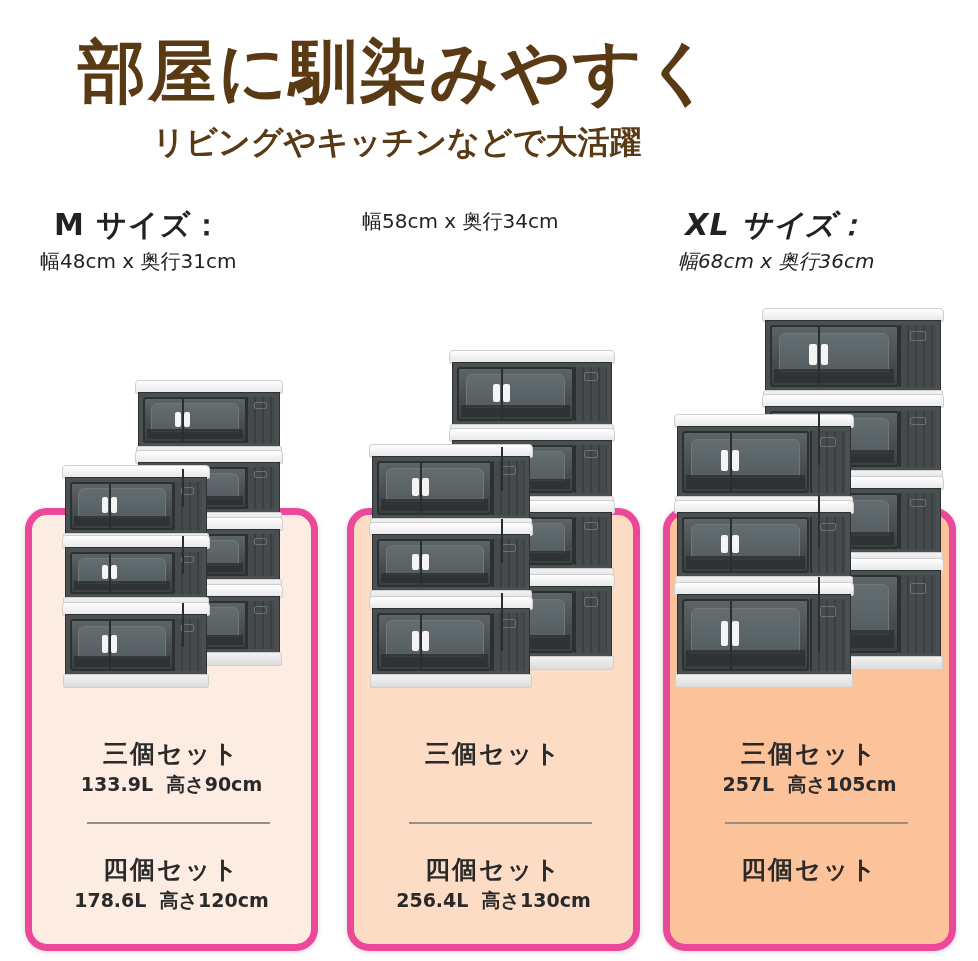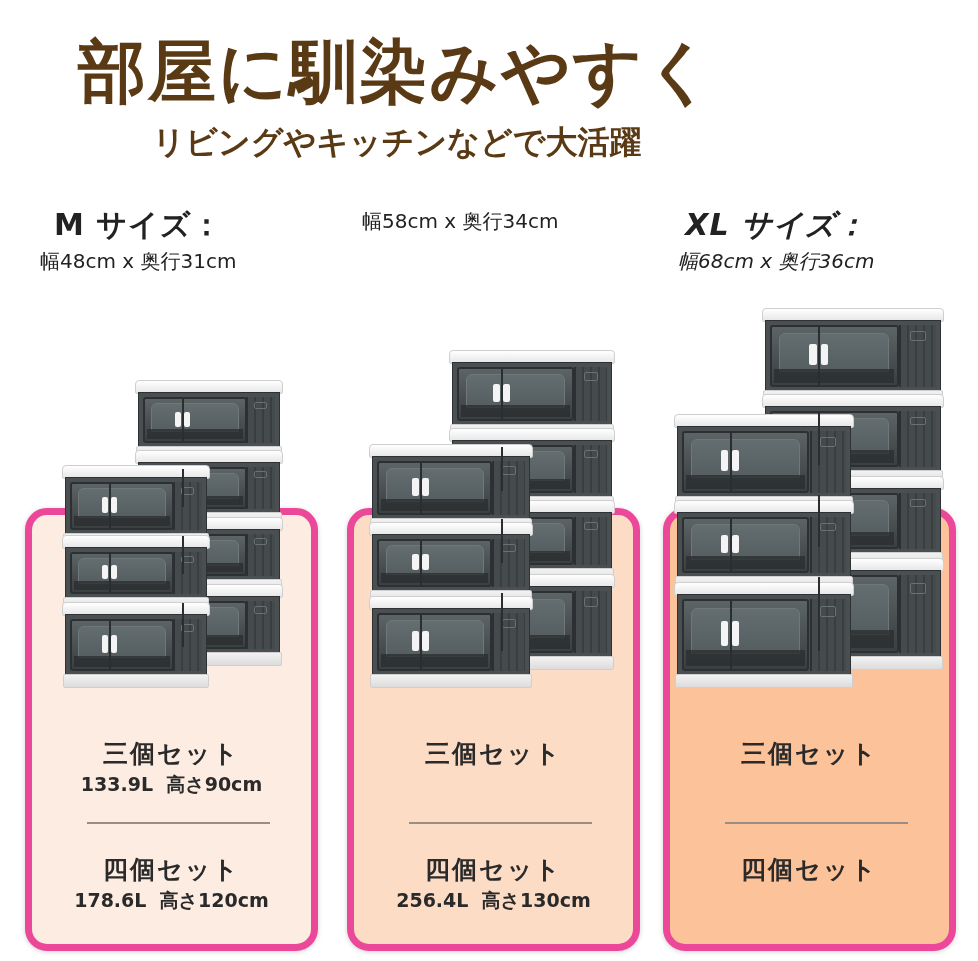--- a/index.html
+++ b/index.html
@@ -78,20 +78,21 @@
   <div class="divider"></div>
   <div class="set" style="top:338px;">
     <div class="set-title">四個セット</div>
     <div class="set-info">256.4L  高さ130cm</div>
   </div>
 </div>
 
 <div class="card" style="left:663px; background:#fcc39b;">
   <div class="set" style="top:222px;">
     <div class="set-title">三個セット</div>
+    <div class="set-info">257L  高さ105cm</div>
   </div>
   <div class="divider"></div>
   <div class="set" style="top:338px;">
     <div class="set-title">四個セット</div>
   </div>
 </div>
 
 <div class="stack">
 
   <div class="box" style="left:138px; top:380px; width:142px; height:80px;">

